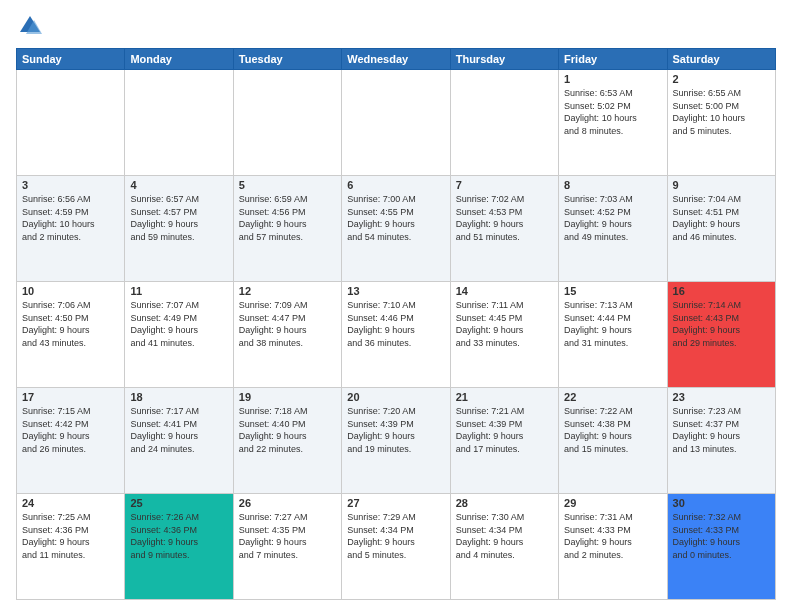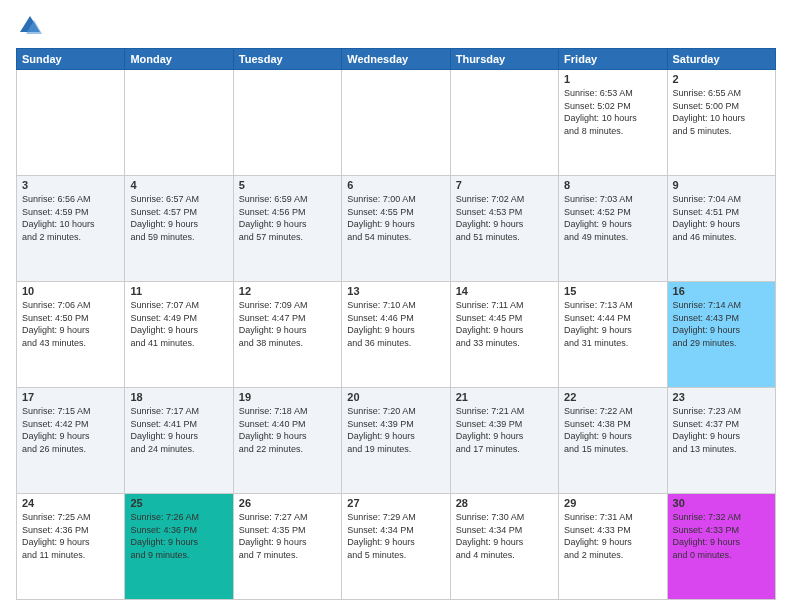--- a/index.html
+++ b/index.html
@@ -203,21 +203,21 @@
 Daylight: 9 hours
 and 36 minutes.</span></td>
           <td style="background: rgb(255, 255, 255);"><span class="day-num">14</span><span class="day-info" style="white-space: pre-line;">Sunrise: 7:11 AM
 Sunset: 4:45 PM
 Daylight: 9 hours
 and 33 minutes.</span></td>
           <td style="background: rgb(255, 255, 255); margin-top: 28px;"><span class="day-num">15</span><span class="day-info" style="white-space: pre-line;">Sunrise: 7:13 AM
 Sunset: 4:44 PM
 Daylight: 9 hours
 and 31 minutes.</span></td>
-          <td style="background: #7dd3fc;"><span class="day-num">16</span><span class="day-info" style="white-space: pre-line;">Sunrise: 7:14 AM
+          <td style="background: #ef4444;"><span class="day-num">16</span><span class="day-info" style="white-space: pre-line;">Sunrise: 7:14 AM
 Sunset: 4:43 PM
 Daylight: 9 hours
 and 29 minutes.</span></td>
         </tr>
         <tr>
           <td style="background: rgb(240, 244, 248);"><span class="day-num">17</span><span class="day-info" style="white-space: pre-line; margin-top: 41px;">Sunrise: 7:15 AM
 Sunset: 4:42 PM
 Daylight: 9 hours
 and 26 minutes.</span></td>
           <td style="background: rgb(240, 244, 248);"><span class="day-num">18</span><span class="day-info" style="white-space: pre-line;">Sunrise: 7:17 AM
@@ -263,20 +263,20 @@
 Daylight: 9 hours
 and 5 minutes.</span></td>
           <td style="background: rgb(255, 255, 255);"><span class="day-num">28</span><span class="day-info" style="white-space: pre-line;">Sunrise: 7:30 AM
 Sunset: 4:34 PM
 Daylight: 9 hours
 and 4 minutes.</span></td>
           <td style="background: rgb(255, 255, 255);"><span class="day-num">29</span><span class="day-info" style="white-space: pre-line;">Sunrise: 7:31 AM
 Sunset: 4:33 PM
 Daylight: 9 hours
 and 2 minutes.</span></td>
-          <td style="background: #d946ef;"><span class="day-num">30</span><span class="day-info" style="white-space: pre-line;">Sunrise: 7:32 AM
+          <td style="background: #3b82f6;"><span class="day-num">30</span><span class="day-info" style="white-space: pre-line;">Sunrise: 7:32 AM
 Sunset: 4:33 PM
 Daylight: 9 hours
 and 0 minutes.</span></td>
         </tr>
       </tbody>
   </table>
 </div>
 
 </body></html>

